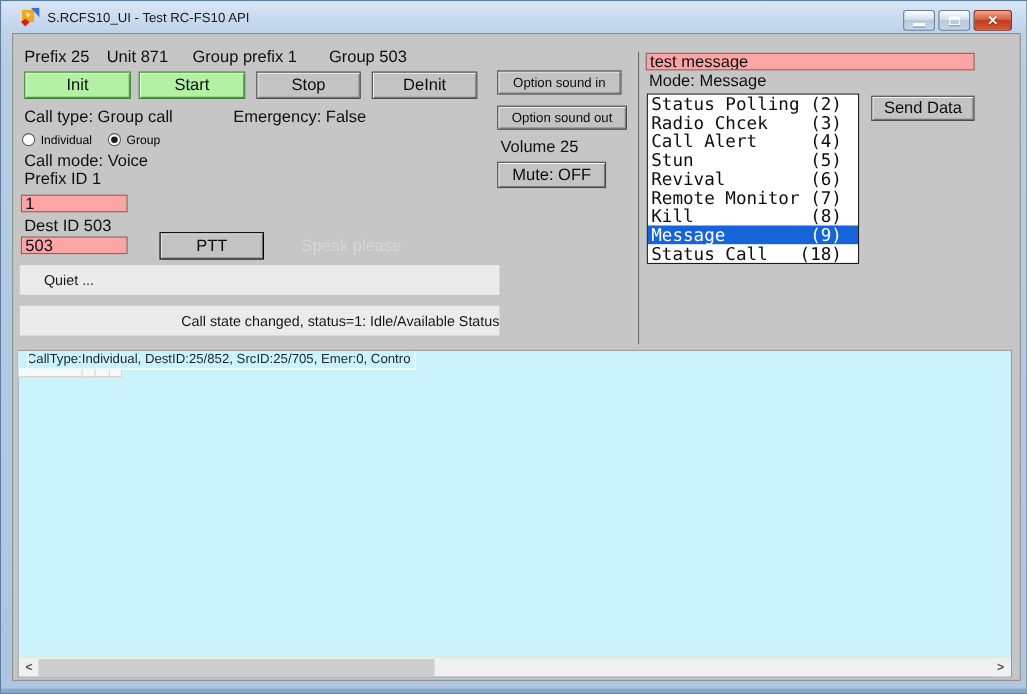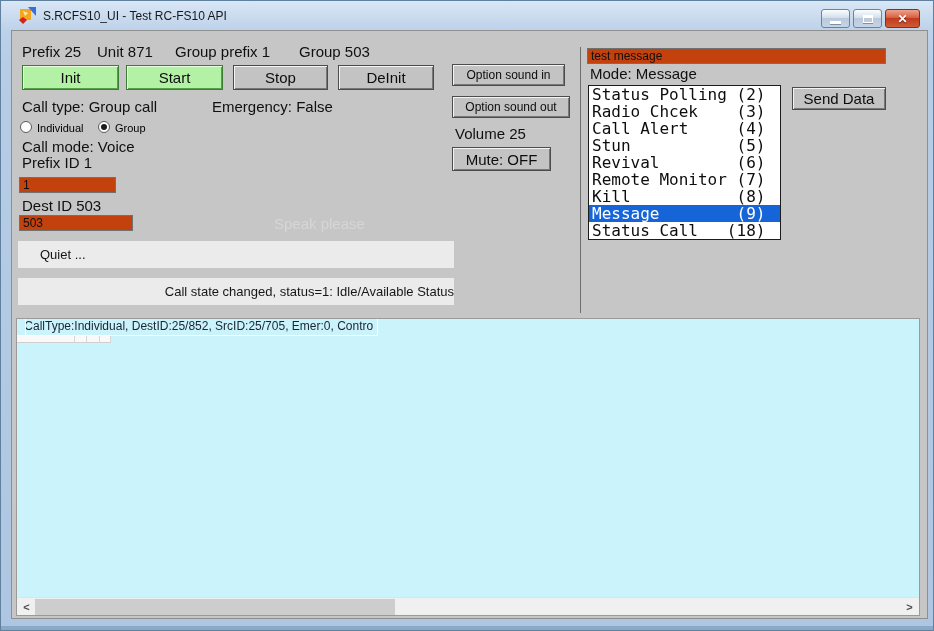--- a/index.html
+++ b/index.html
@@ -41,21 +41,21 @@
     background:#c3c3c3; border:1px solid #4c4c4c; color:#0d0d0d;
     box-shadow:inset 1px 1px 0 #f3f3f3, inset -1px -1px 0 #787878;
     display:flex; align-items:center; justify-content:center;
     font-size:15px; cursor:default; white-space:nowrap;
   }
   .btn-green {
     background:#b3f2a4; border-color:#3d7d36;
     box-shadow:inset 1px 1px 0 #e3ffda, inset -1px -1px 0 #53a046;
   }
   .btn-default { border:1px solid #000; }
-  .txtin { background:#c2410c; border:1px solid #707070; font-size:12px; padding:1px 3px;
+  .txtin { background:#fca5a5; border:1px solid #707070; font-size:15px; padding:1px 3px;
            font-family:"Liberation Sans",sans-serif; color:#101010; }
   
   .radio-dot { width:12px; height:12px; border-radius:50%; background:#fff; border:1px solid #5a5a5a; }
   .radio-dot.checked::after { content:""; position:absolute; left:2px; top:2px; width:6px; height:6px;
       border-radius:50%; background:#1c1c1c; }
   .statuspanel { background:#ebebeb; font-size:13px; color:#161616; line-height:27px; padding-left:22px; }
   .vdivider { width:1px; background:#6e6e6e; }
   
   .listbox {
     background:#fff; border:1px solid #1c1c1c; overflow:hidden;
@@ -137,22 +137,23 @@
 
     <span class="radio-dot" style="left:8px; top:90px;"></span>
     <span class="small" style="left:25px; top:91px;">Individual</span>
     <span class="radio-dot checked" style="left:86px; top:90px;"></span>
     <span class="small" style="left:103px; top:91px;">Group</span>
 
     <span class="lbl" style="left:10px; top:107px;">Call mode: Voice</span>
     <span class="lbl" style="left:10px; top:123px;">Prefix ID 1</span>
     <input class="txtin" style="left: 7px; top: 146px; width: 97px; height: 16px;" value="1">
     <span class="lbl" style="left:10px; top:166px;">Dest ID 503</span>
-    <input class="txtin" style="left: 7px; top: 184px; width: 114px; height: 16px;" value="503">
-
+    <input class="txtin" style="left: 7px; top: 184px; width: 97px; height: 16px;" value="503">
+
+    <div class="btn3d btn-default" style="left:133px; top:180px; width:95px; height:25px;">PTT</div>
     <span class="lbl" style="left:262px; top:184px; color:#d6d6d6;">Speak please</span>
 
     <div class="statuspanel" style="left:6px; top:210px; width:436px; height:27px;">Quiet ...</div>
     <div class="statuspanel" style="left:6px; top:247px; width:436px; height:27px;text-align:right;">Call state changed, status=1: Idle/Available Status</div>
 
     <div class="vdivider" style="left:568px; top:16px; height:266px;"></div>
 
     <input class="txtin" style="left: 575px; top: 17px; width: 299px; height: 16px;" value="test message">
     <span class="lbl" style="left:578px; top:34px;">Mode: Message</span>
     <div class="listbox" style="left:576px; top:54px; width:193px; height:155px;">

